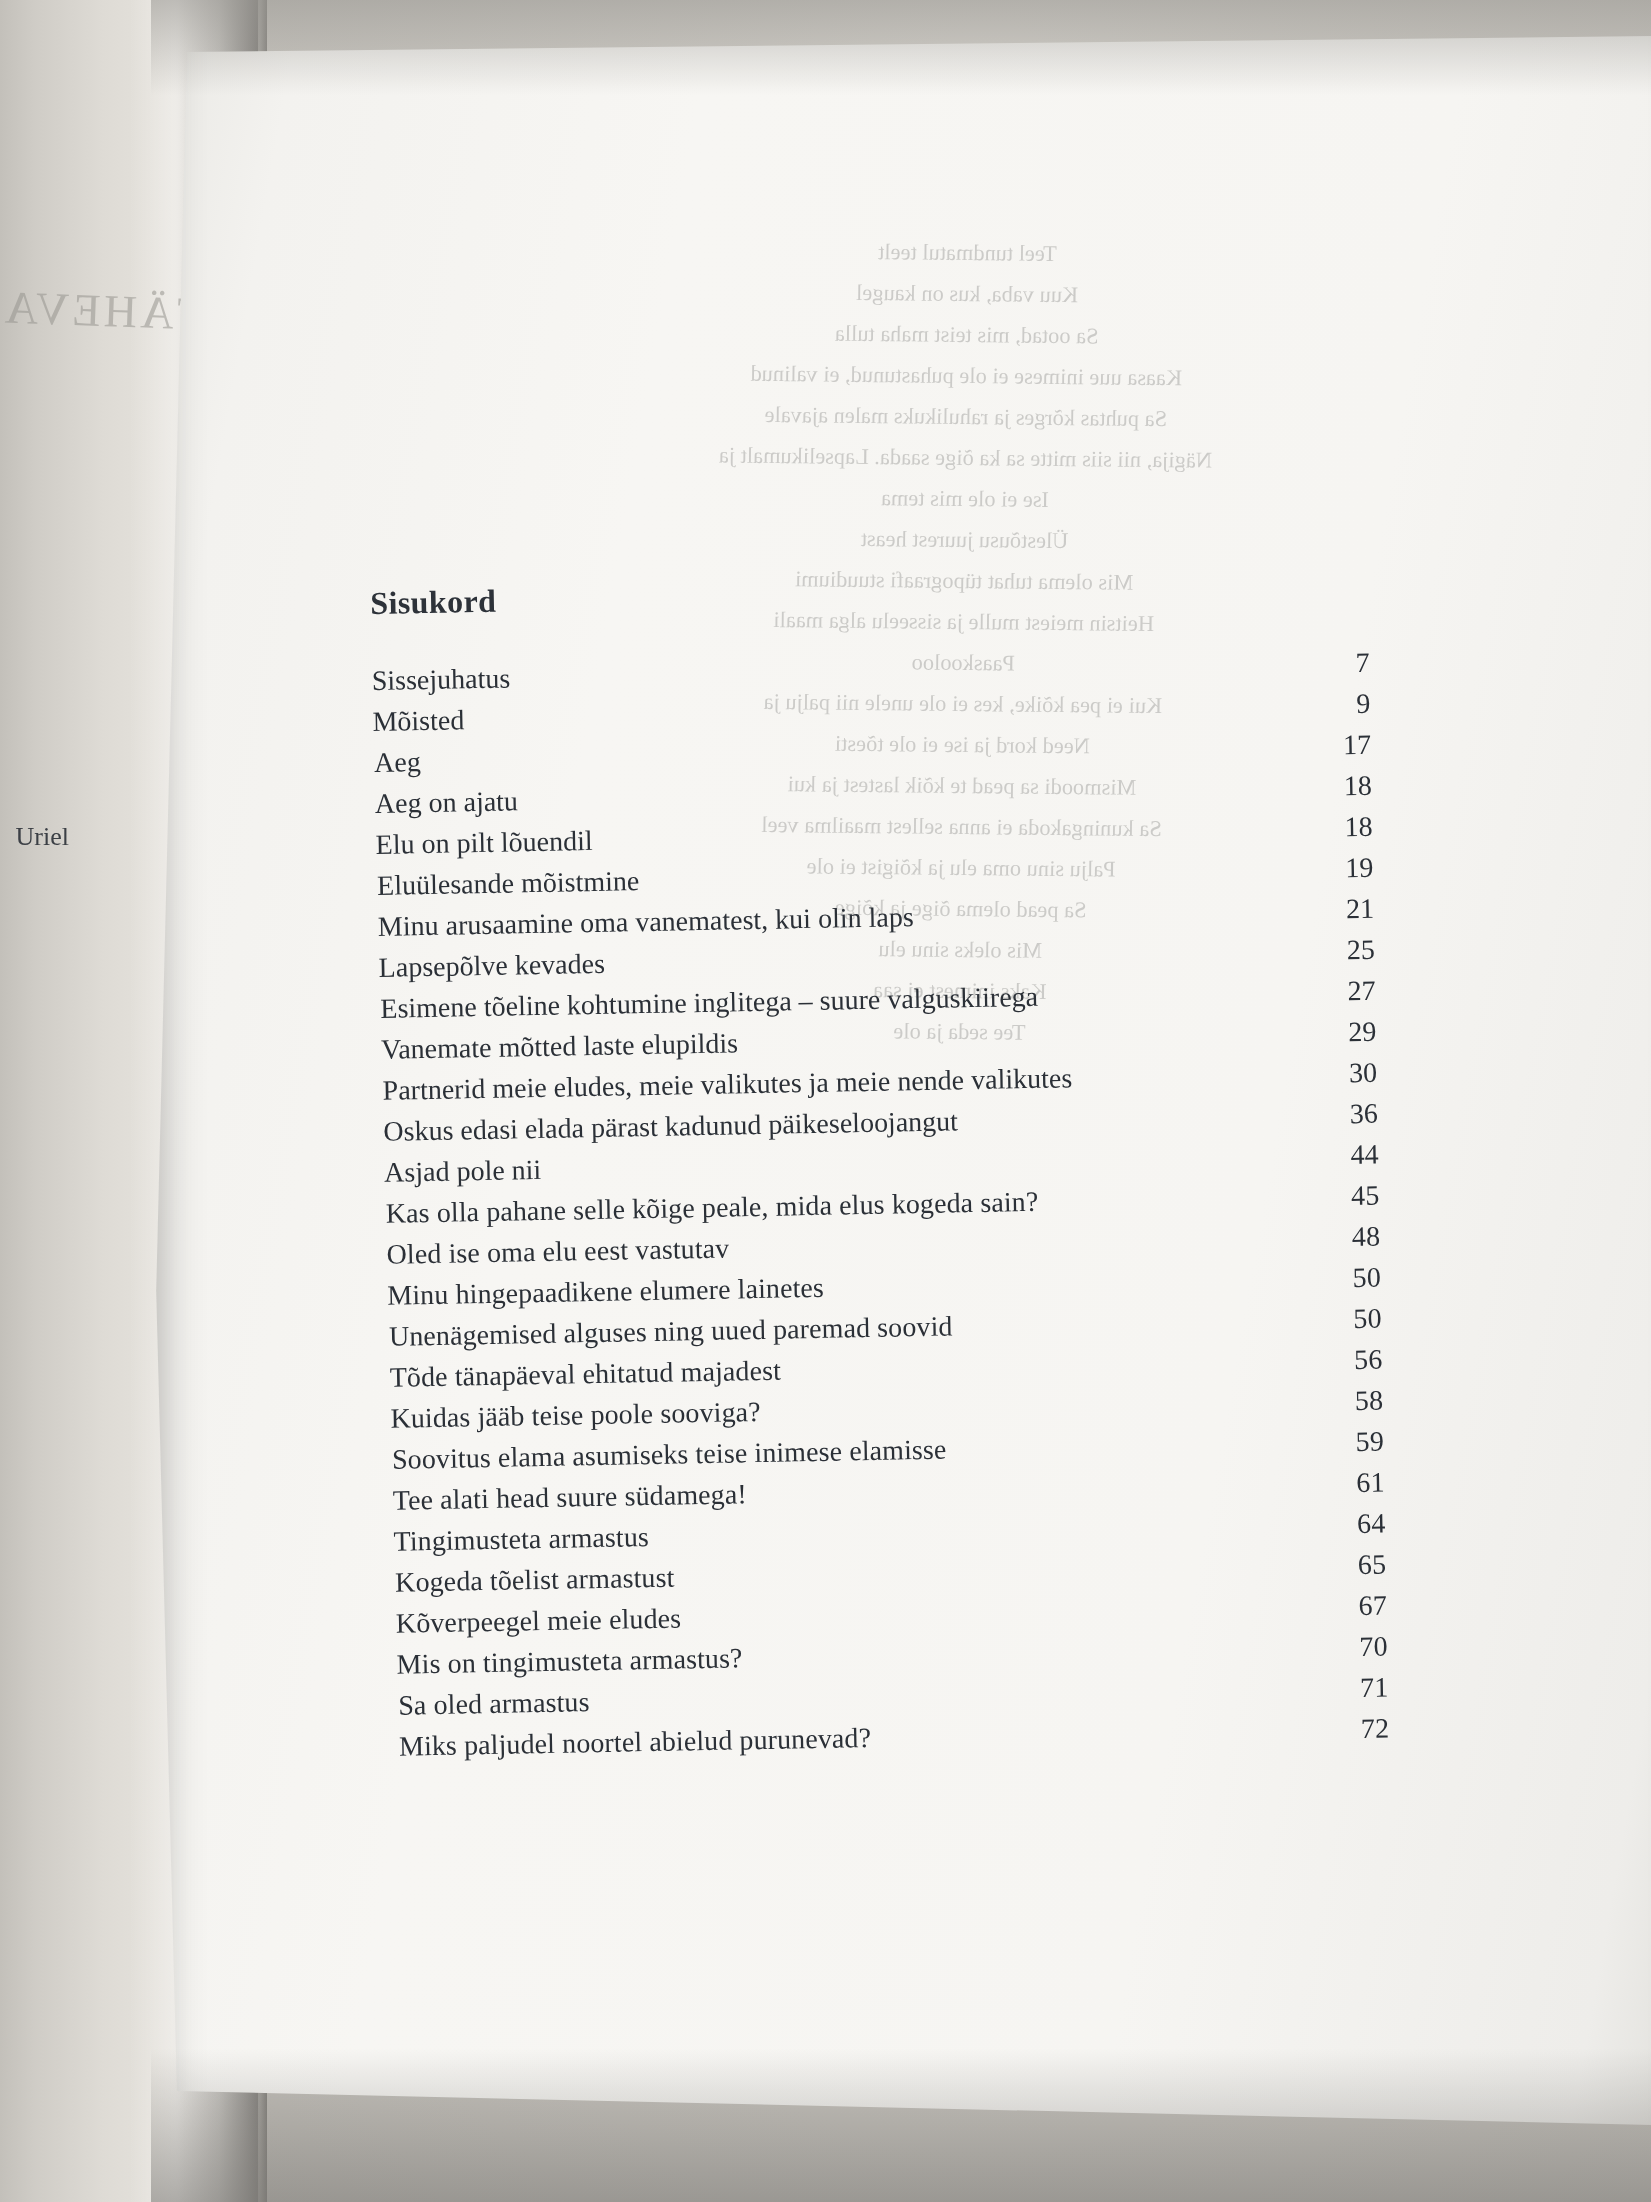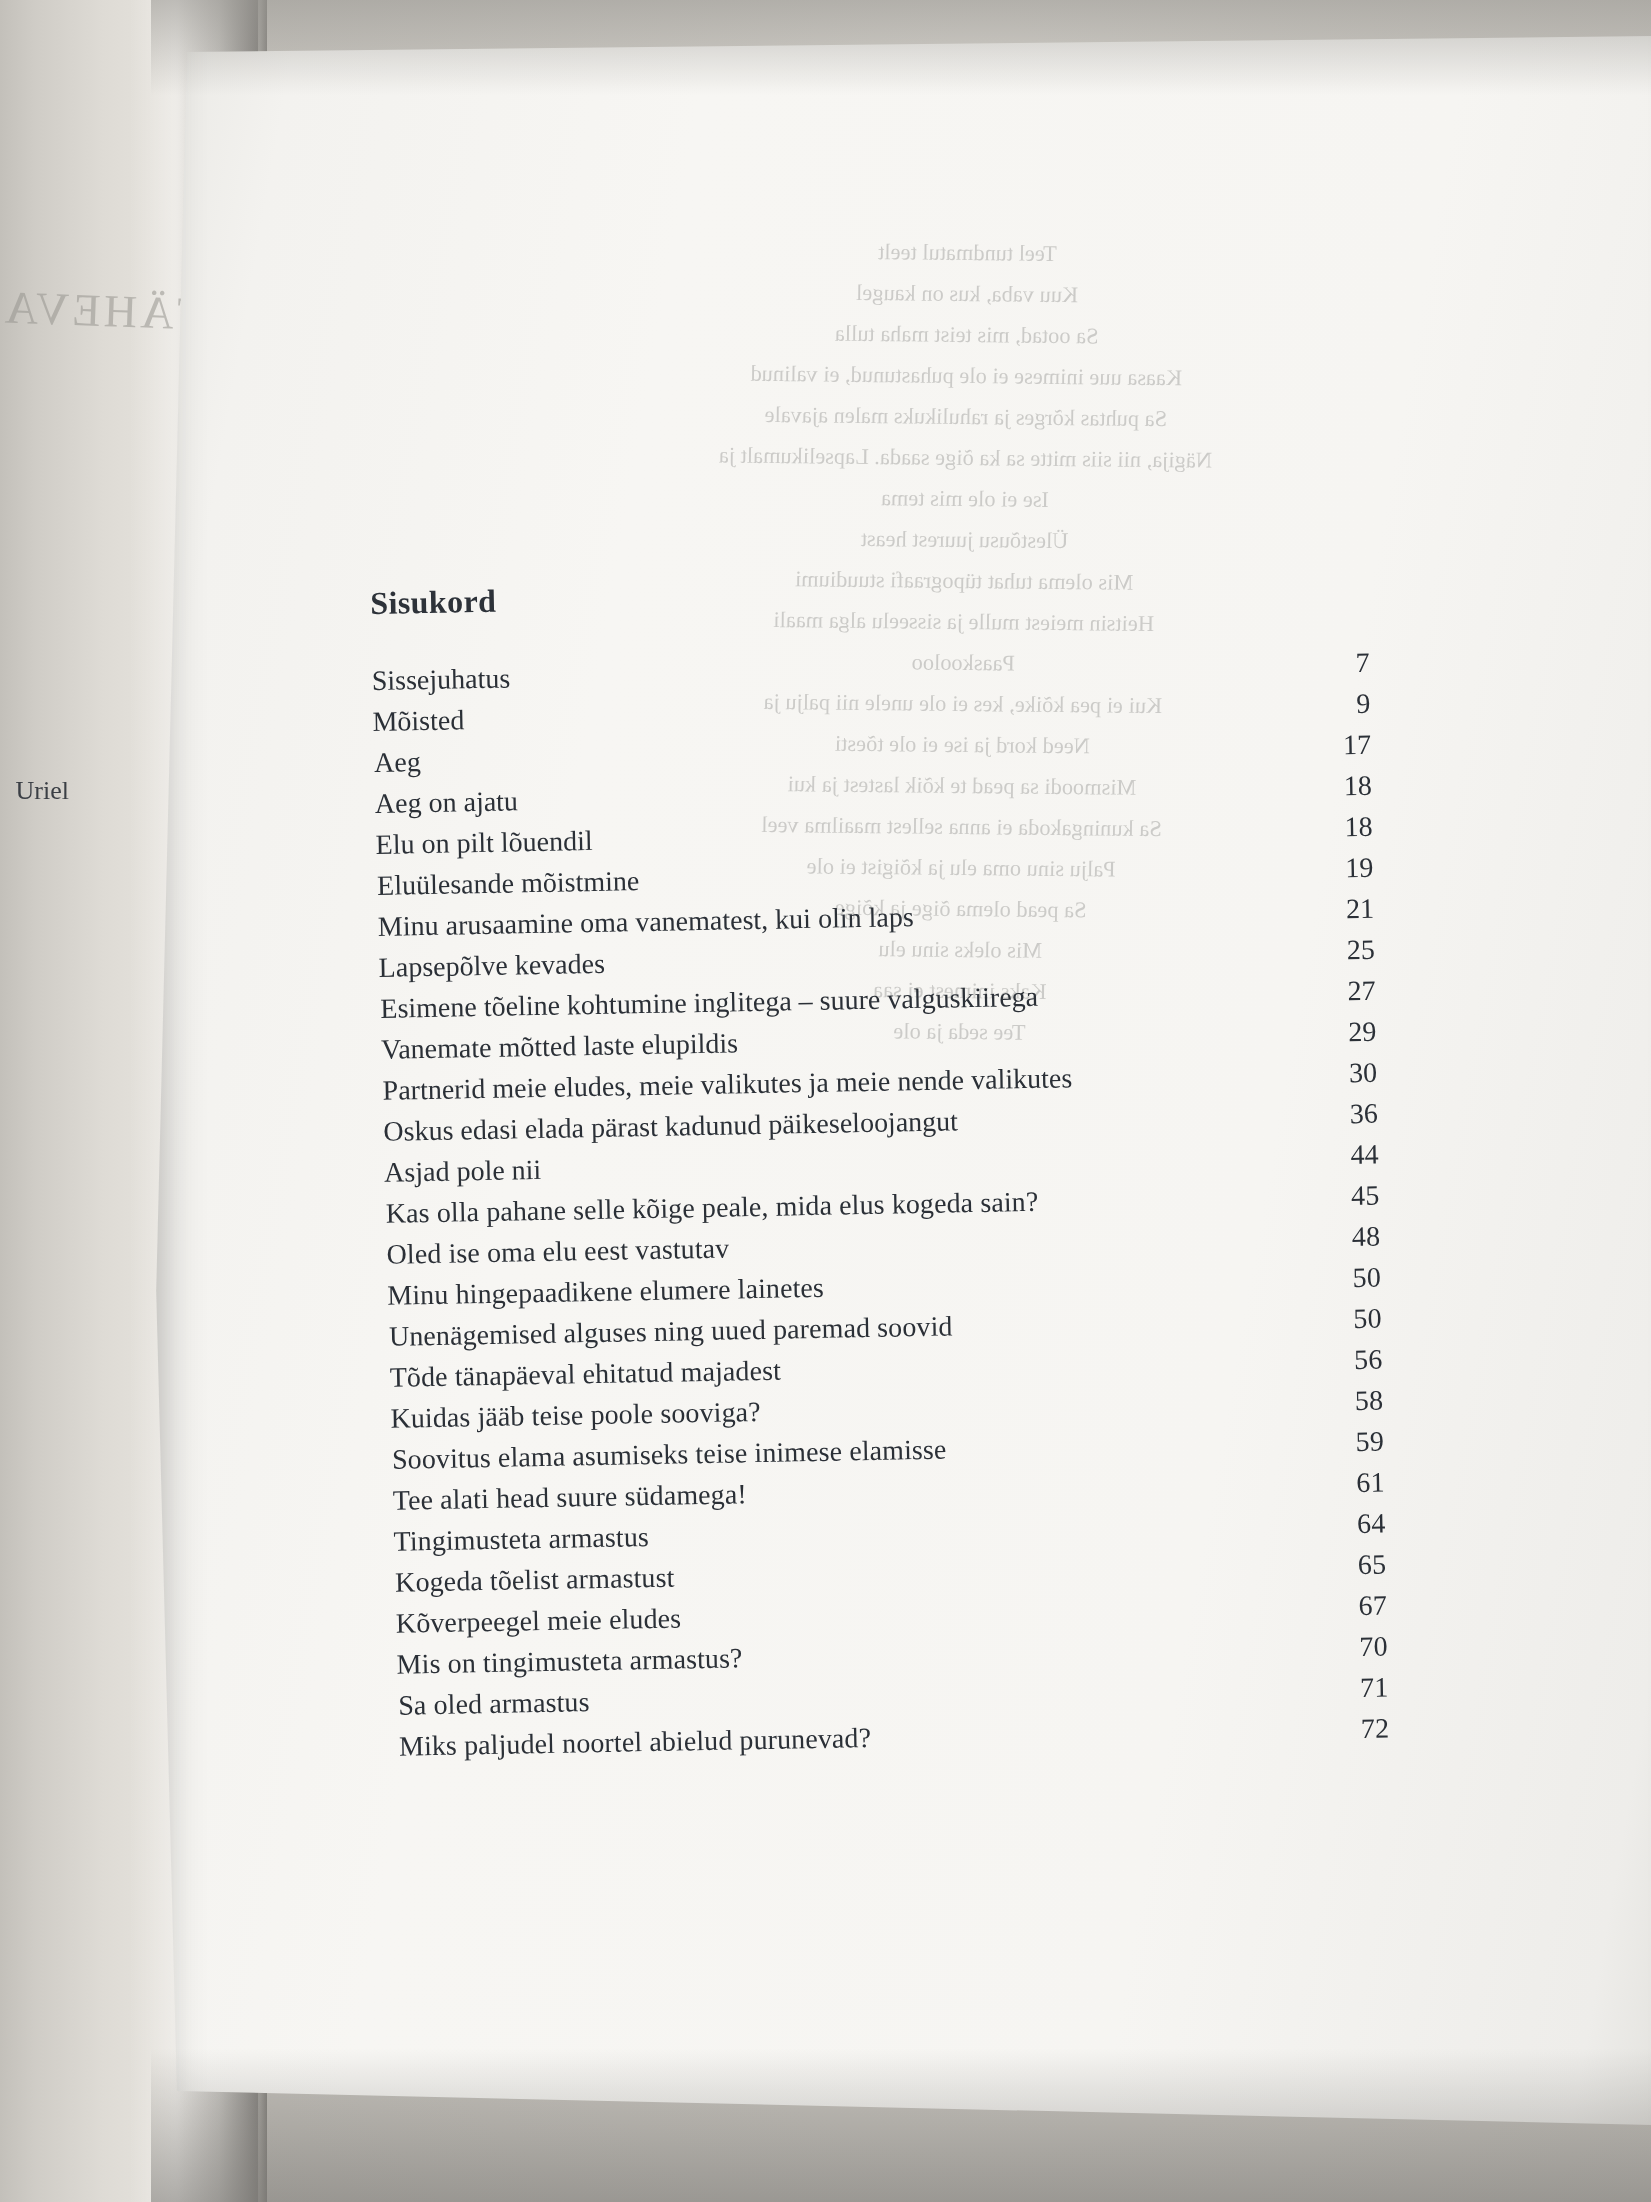--- a/index.html
+++ b/index.html
@@ -60,21 +60,21 @@
     color: rgba(150,147,142,0.55);
     transform: scaleX(-1) rotate(-2deg);
     transform-origin: center;
     text-align: center;
     user-select: none;
   }
 
   #left-author {
     position: absolute;
     left: 15.5px;
-    top: 776px;
+    top: 822px;
     font-size: 26px;
     color: #3b3f45;
     font-family: "Liberation Serif", serif;
   }
 
   
   #right-page {
     position: absolute;
     left: 151px;
     top: 0px;

